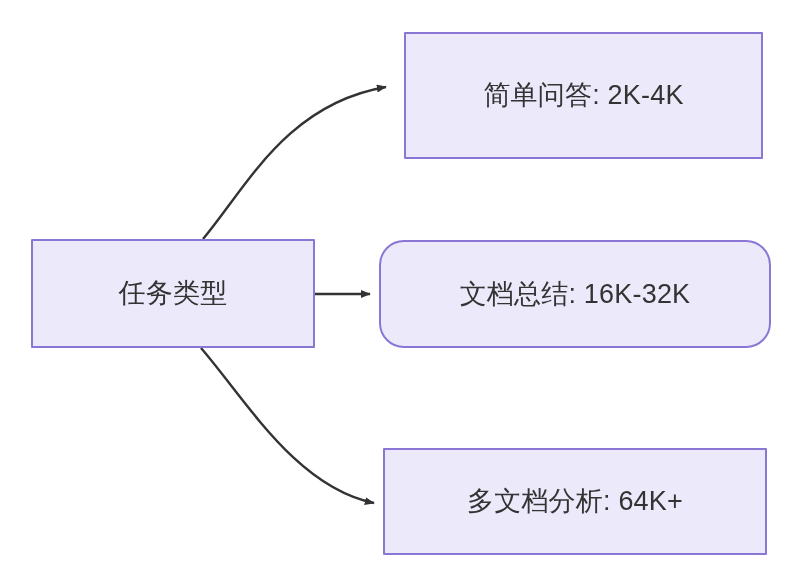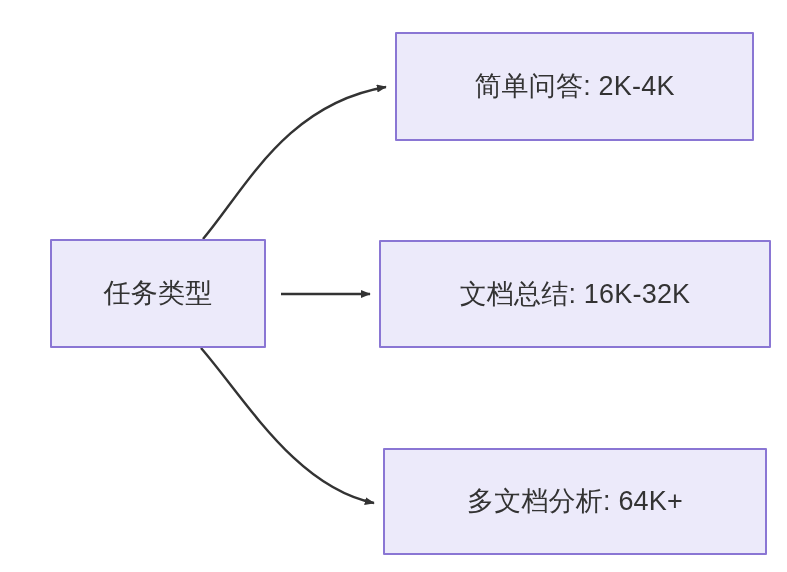--- a/index.html
+++ b/index.html
@@ -42,36 +42,36 @@
   .node-label {
     color: #333333;
     font-size: 27px;
     line-height: 1.2;
     white-space: nowrap;
     letter-spacing: 0.2px;
   }
   #node-source {
     left: 31px;
     top: 239px;
-    width: 216px;
+    width: 284px;
     height: 109px;
-    margin-left: 19px;
   }
   #node-simple-qa {
-    left: 395px;
+    left: 404px;
     top: 32px;
     width: 359px;
-    height: 109px;
+    height: 127px;
     text-align: center;
   }
   #node-doc-summary {
     left: 379px;
     top: 240px;
     width: 392px;
     height: 108px;
+    border-radius: 25px;
   }
   #node-multi-doc {
     left: 383px;
     top: 448px;
     width: 384px;
     height: 107px;
   }
 </style>
 </head>
 <body>

